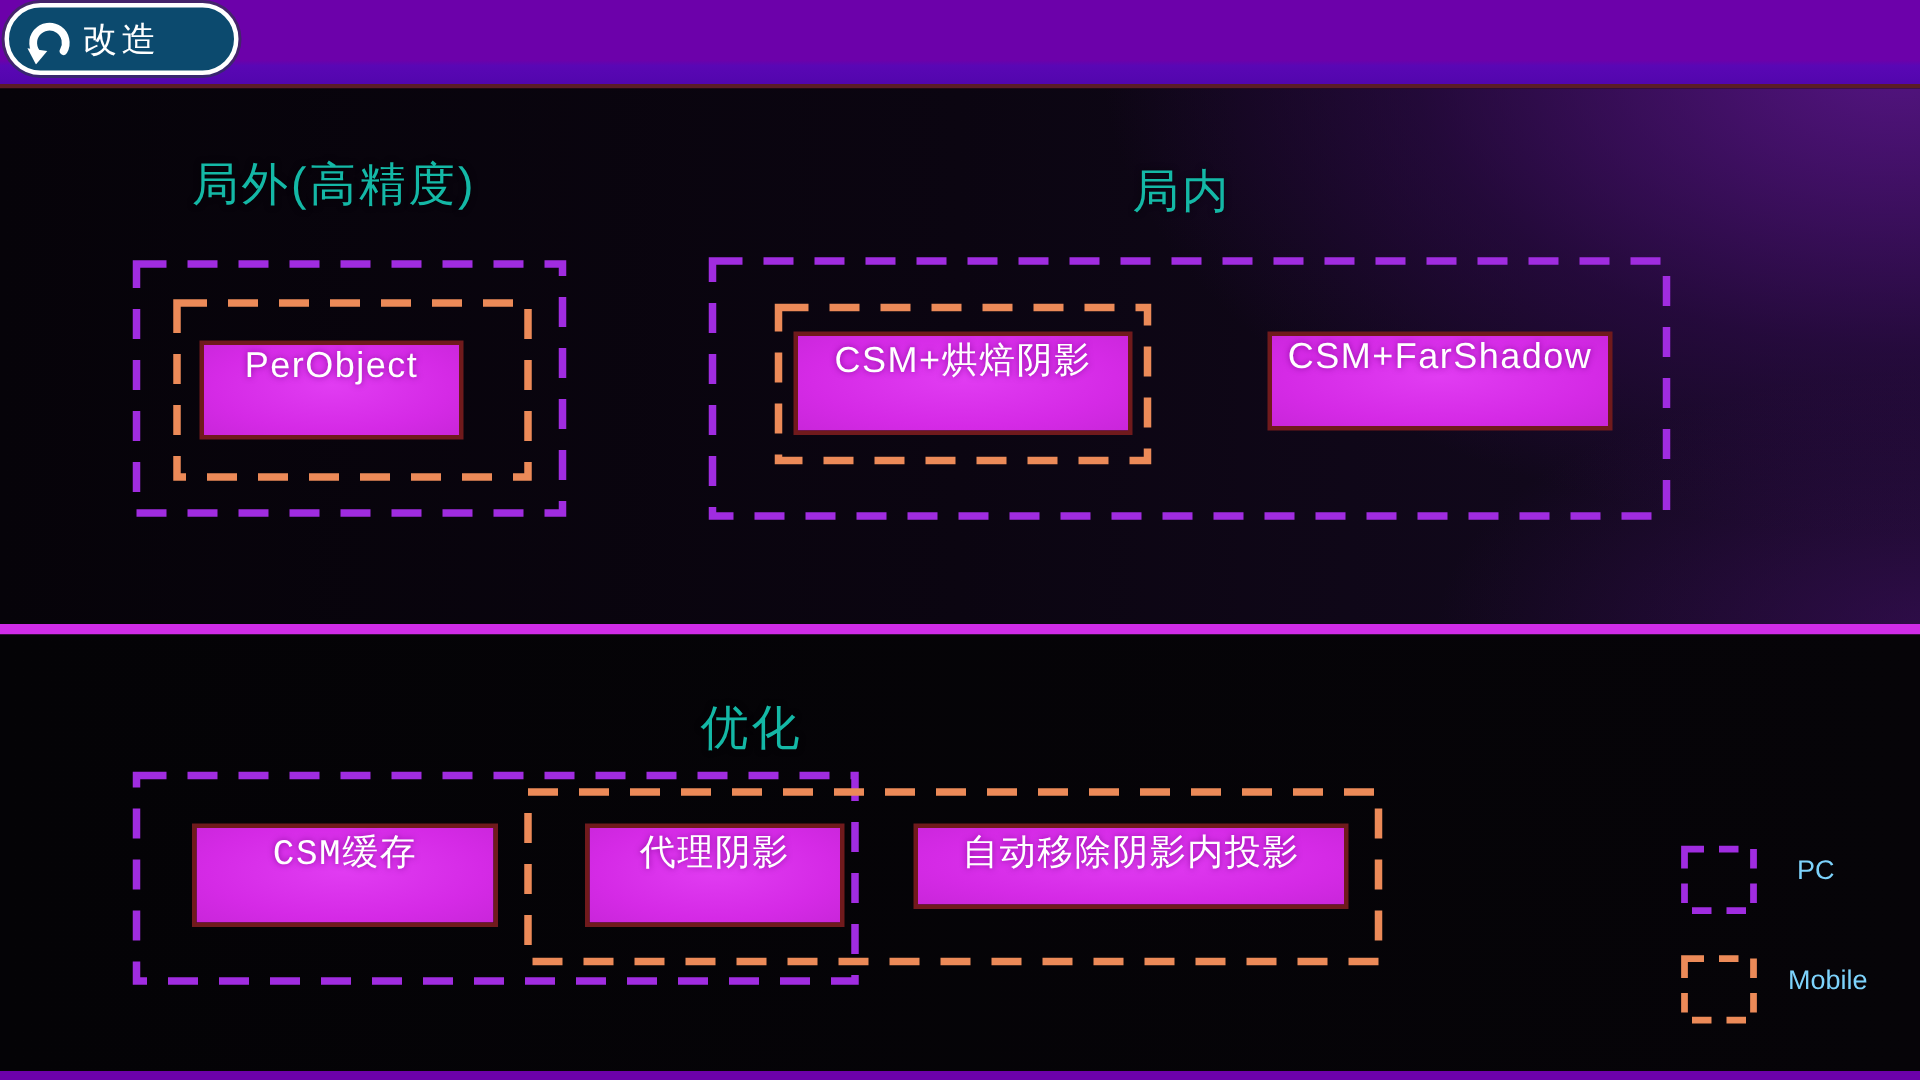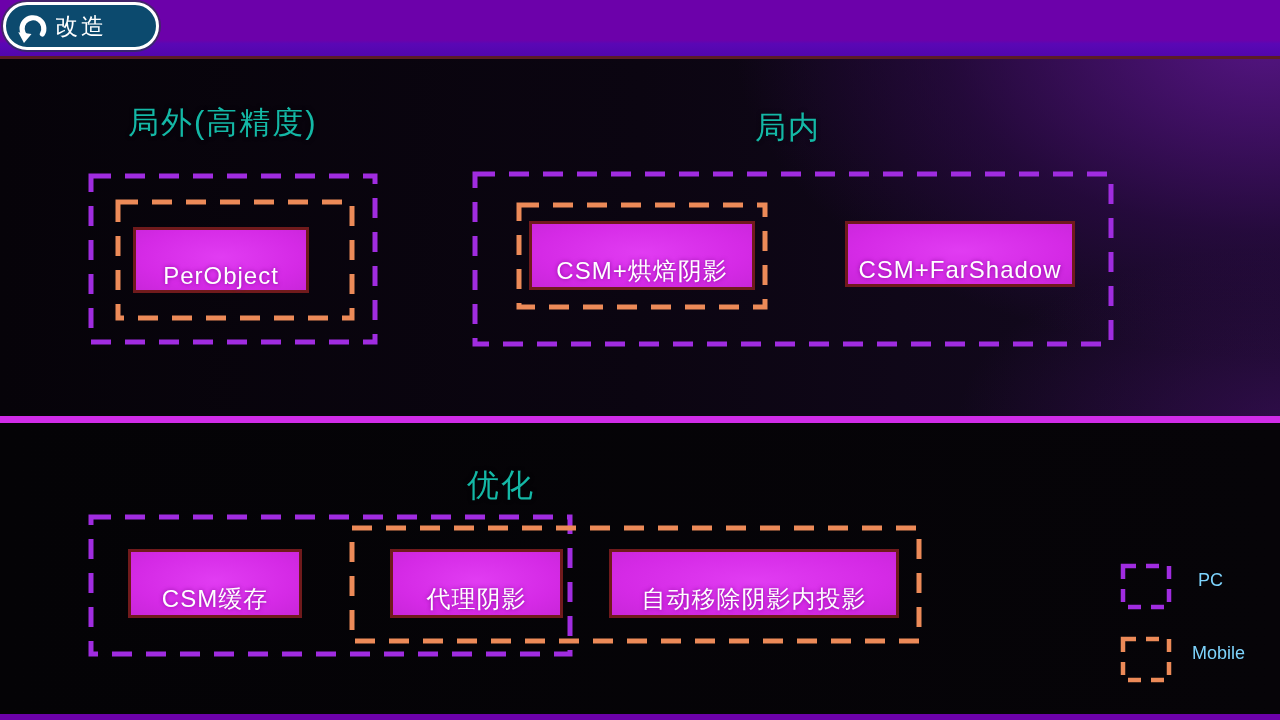--- a/index.html
+++ b/index.html
@@ -31,21 +31,21 @@
 
   
   .sec-label{position:absolute;color:#14b8a6;font-size:31px;letter-spacing:2px;
              text-shadow:0 0 4px rgba(0,0,0,.6);}
 
   
   .gbox{position:absolute;}
   .gbox svg{display:block;}
 
   
-  .node{position:absolute;display:flex;align-items:flex-end;justify-content:center;
+  .node{position:absolute;display:flex;align-items:flex-start;justify-content:center;
         background:radial-gradient(ellipse at 50% 45%, #e13cf2 0%, #d52ae6 65%, #c926da 100%);
         border:3px solid #701a1c;color:#fff;box-sizing:border-box;
         text-shadow:0 0 4px rgba(120,0,140,.8);}
   .node .txt{font-size:24px;letter-spacing:1px;}
 
   
   .legend-label{position:absolute;color:#7dd3fc;font-size:18px;}
 </style>
 </head>
 <body>
@@ -108,27 +108,27 @@
   <div class="gbox" style="left:88px;top:514px;">
     <svg width="485" height="143">
         <rect x="3" y="3" width="479" height="137" fill="none" stroke="#a02ce0" stroke-width="5" stroke-dasharray="20 14"></rect>
       </svg>
   </div>
   <div class="gbox" style="left:349px;top:525px;">
     <svg width="573" height="119">
         <rect x="3" y="3" width="567" height="113" fill="none" stroke="#ec8a58" stroke-width="5" stroke-dasharray="20 14"></rect>
       </svg>
   </div>
-  <div class="node" style="left:128px;top:549px;width:174px;height:69px;">
+  <div class="node" style="left:128px;top:549px;width:204px;height:69px;font-family:Liberation Mono, monospace;">
     <span class="txt">CSM缓存</span>
   </div>
   <div class="node" style="left:356px;top:549px;width:173px;height:69px;margin-left:34px;">
     <span class="txt">代理阴影</span>
   </div>
-  <div class="node" style="left:609px;top:549px;width:290px;height:69px;">
+  <div class="node" style="left:609px;top:549px;width:290px;height:57px;">
     <span class="txt">自动移除阴影内投影</span>
   </div>
 
   <div class="gbox" style="left:1120px;top:563px;">
     <svg width="52" height="47">
         <rect x="3" y="3" width="46" height="41" fill="none" stroke="#a02ce0" stroke-width="4.5" stroke-dasharray="13 10"></rect>
       </svg>
   </div>
   <div class="legend-label" style="left:1198px;top:570px;">PC</div>
 

